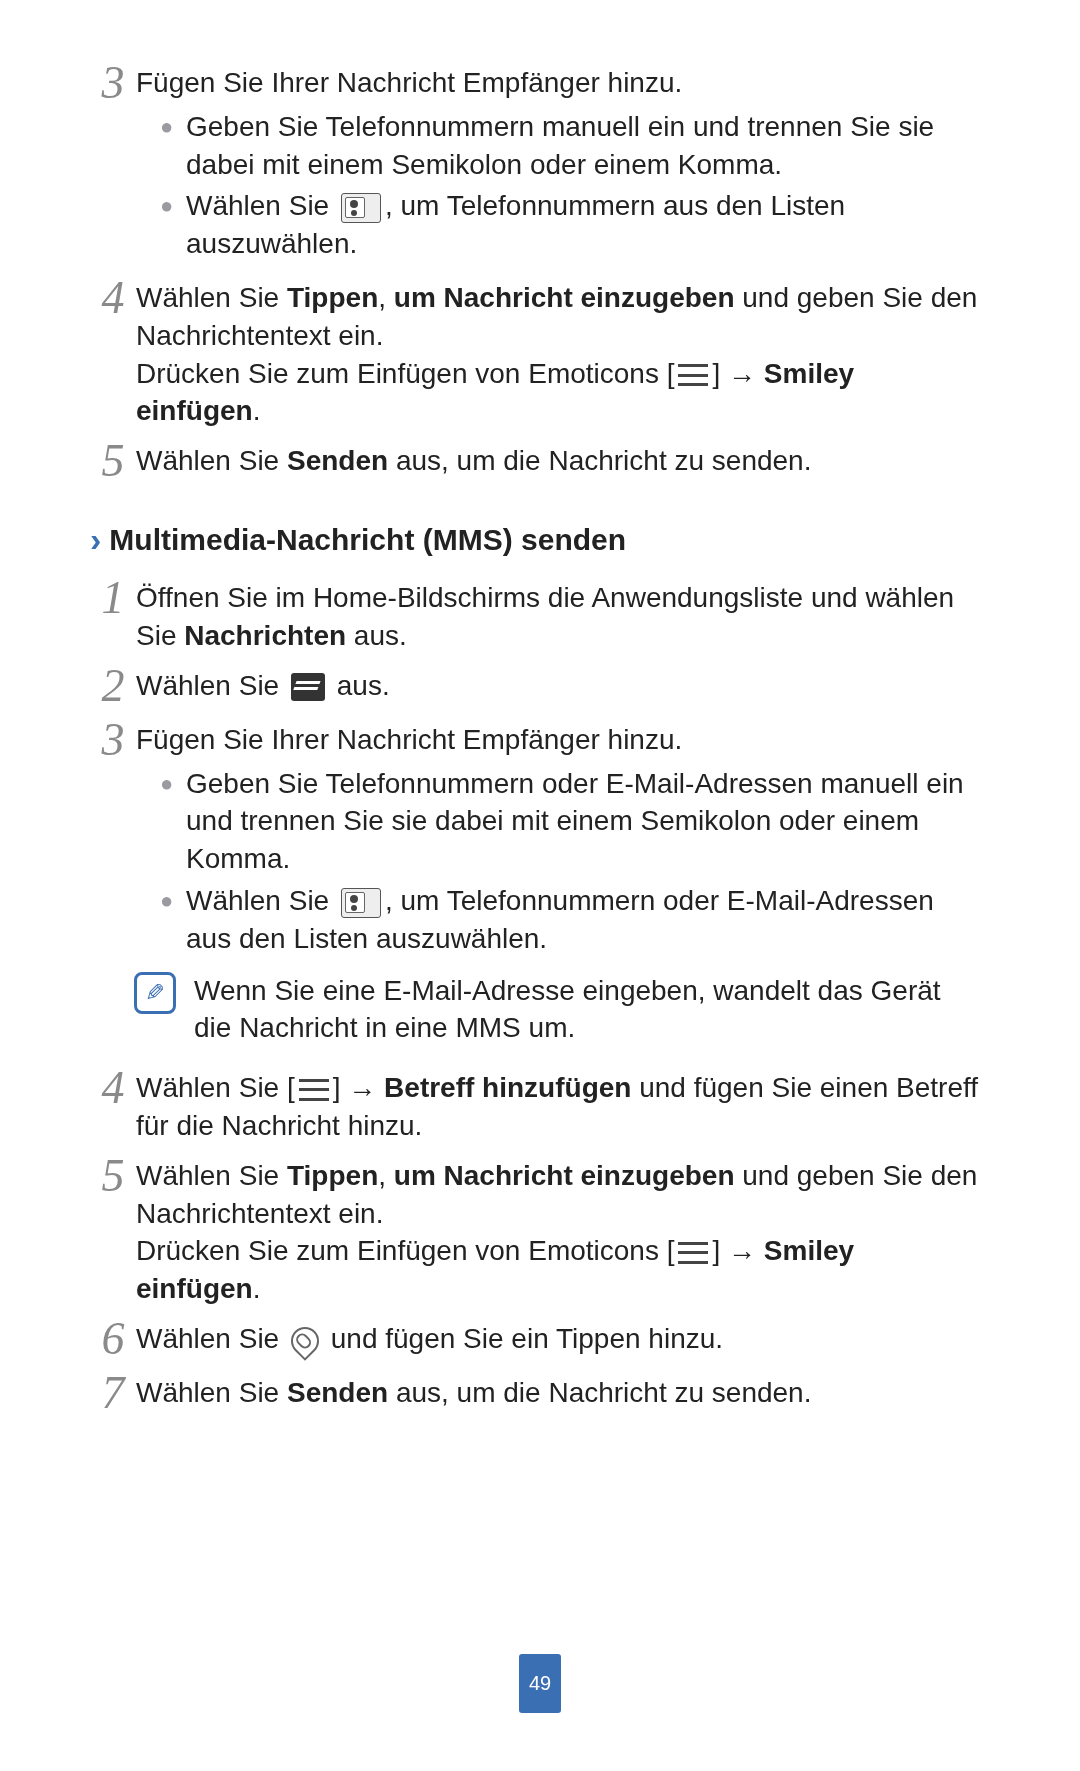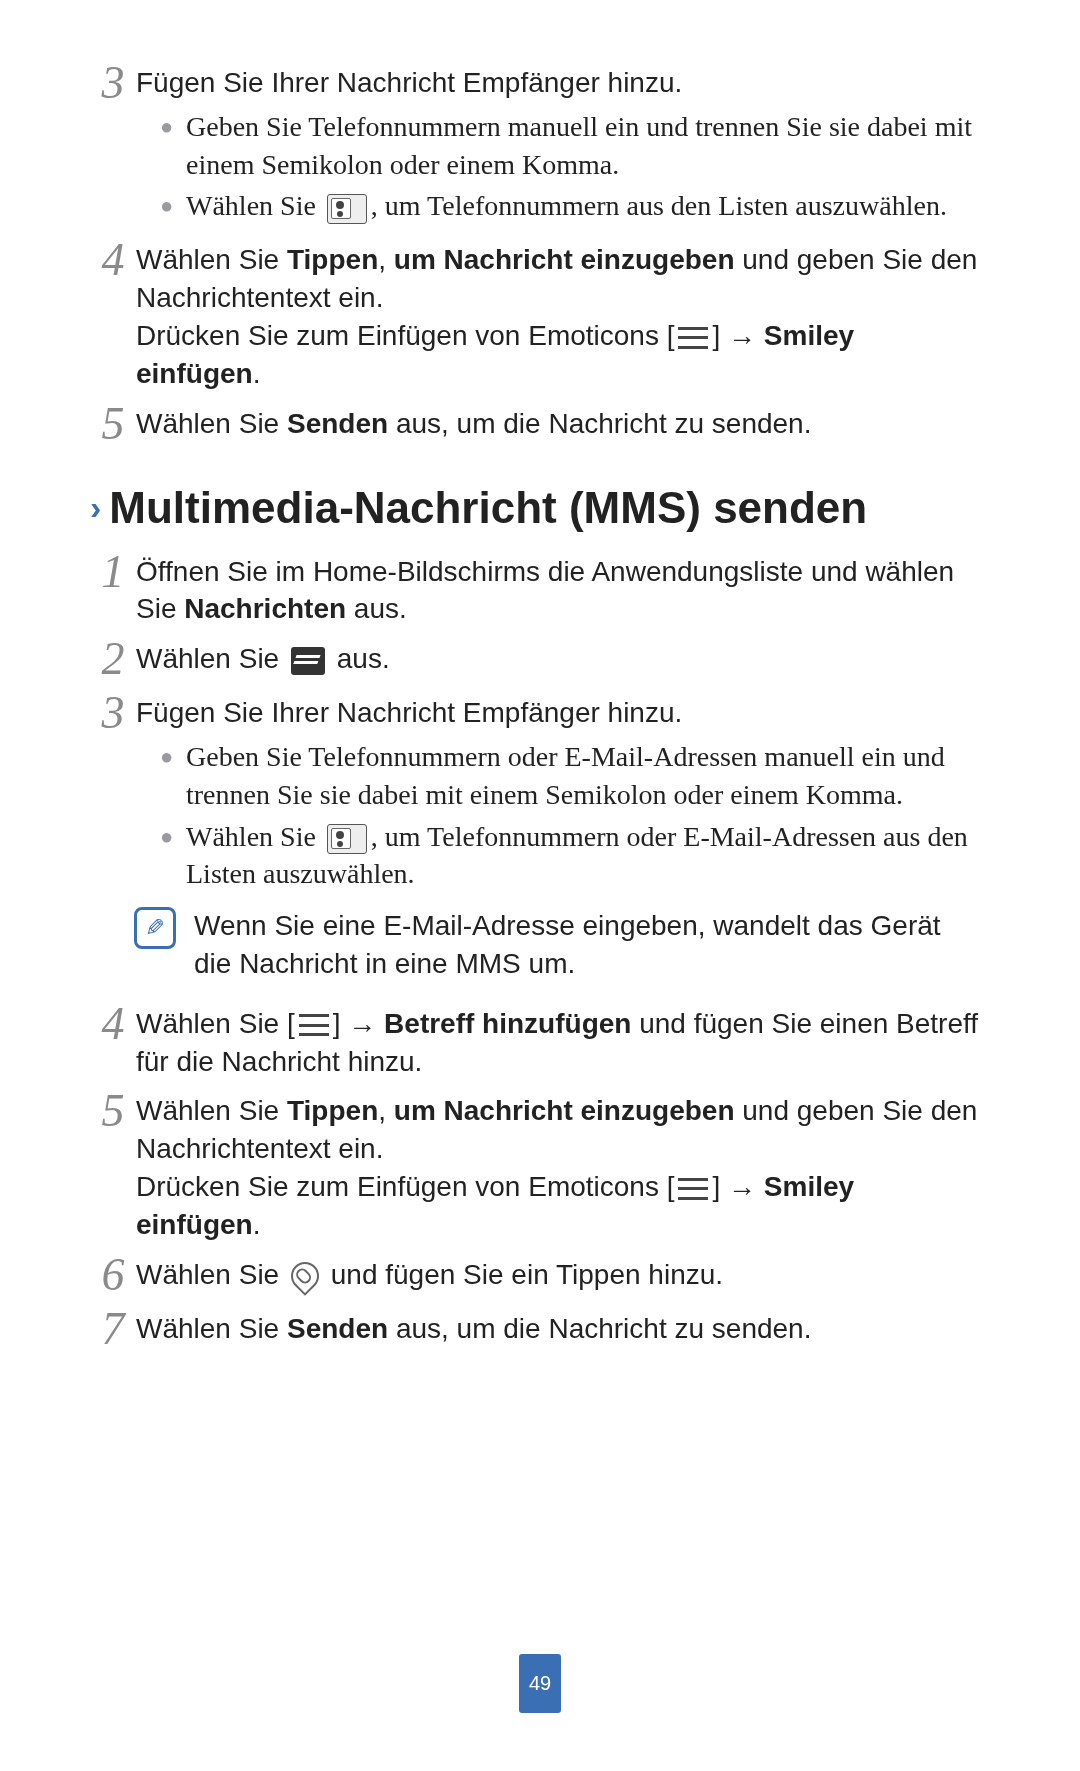--- a/index.html
+++ b/index.html
@@ -52,35 +52,34 @@
   .bullet-dot {
     font-size: 22px;
     line-height: 38px;
     color: #9a9aa0;
     flex: 0 0 26px;
   }
   .bullet-text {
     flex: 1;
     font-size: 28px;
     line-height: 1.35;
-    font-family: Liberation Serif, serif;
   }
   .section-head {
     display: flex;
     align-items: center;
     margin: 36px 0 16px 0;
   }
   .chev {
     color: #3b6fb3;
     font-size: 34px;
     font-weight: bold;
     margin-right: 8px;
   }
   .section-title {
-    font-size: 44px;
+    font-size: 30px;
     font-weight: bold;
     color: #222;
   }
   .bold { font-weight: bold; text-align: right; }
   .inline-icon {
     display: inline-block;
     vertical-align: middle;
     margin: 0 4px;
   }
   .icon-contact {

